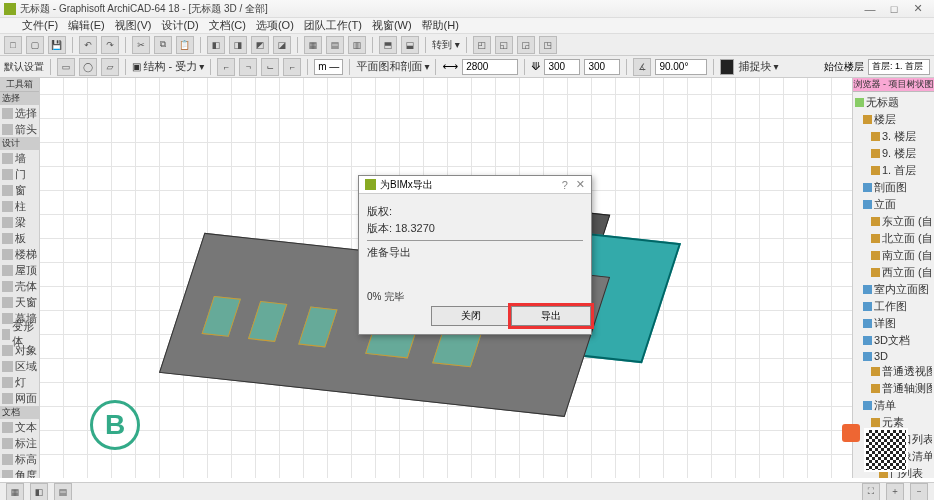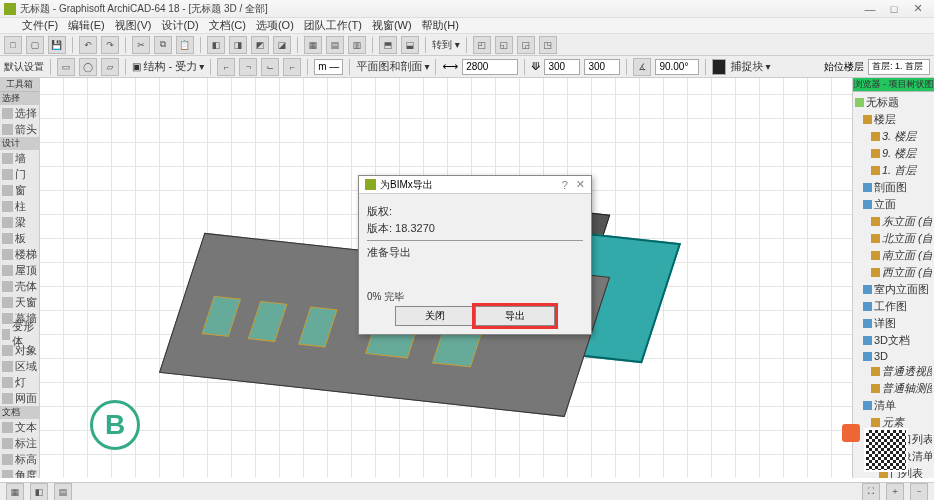--- a/index.html
+++ b/index.html
@@ -31,41 +31,41 @@
   repeating-linear-gradient(0deg,transparent,transparent 23px,#e4e4e4 23px,#e4e4e4 24px),
   repeating-linear-gradient(90deg,transparent,transparent 23px,#e4e4e4 23px,#e4e4e4 24px);
 }
 .building { position: absolute; left: 140px; top: 120px; width: 480px; height: 220px; transform: skewX(-18deg) skewY(6deg); }
 .slab1 { position: absolute; left: 0; top: 60px; width: 420px; height: 140px; background: #777; border: 1px solid #333; }
 .slab2 { position: absolute; left: 320px; top: 20px; width: 160px; height: 120px; background: #3aa; border: 2px solid #066; }
 .slab3 { position: absolute; left: 280px; top: 0; width: 120px; height: 40px; background: #555; border: 1px solid #222; }
 .win { position: absolute; background: #6a9; border: 1px solid #c93; }
 
 .right-panel { width: 82px; background: #f0f0f0; border-left: 1px solid #ccc; overflow: hidden; }
-.right-panel .hdr { height: 14px; background: #22c55e; font-size: 9px; text-align: center; border-bottom: 1px solid #bbb; color: #333; }
+.right-panel .hdr { height: 14px; background: #f9a8d4; font-size: 9px; text-align: center; border-bottom: 1px solid #bbb; color: #333; }
 .tree { font-size: 9px; color: #333; padding: 2px; }
 .tree .node { white-space: nowrap; overflow: hidden; padding: 1px 0; display: flex; align-items: center; gap: 2px; cursor: pointer; }
 .tree .ic { width: 9px; height: 9px; background: #c93; flex-shrink: 0; }
 .tree .ic.b { background: #59c; }
 .tree .ic.g { background: #8c6; }
 .tree .indent1 { padding-left: 8px; }
-.tree .indent2 { padding-left: 16px; font-style: italic; }
+.tree .indent2 { padding-left: 16px; }
 .tree .indent3 { padding-left: 24px; }
 
 .statusbar { position: absolute; bottom: 0; left: 0; right: 0; height: 18px; background: #eee; border-top: 1px solid #ccc; display: flex; align-items: center; padding: 0 6px; gap: 6px; font-size: 9px; color: #555; }
 
 .dialog { position: absolute; left: 358px; top: 175px; width: 234px; height: 160px; background: #f0f0f0; border: 1px solid #888; box-shadow: 2px 2px 6px rgba(0,0,0,.3); }
 .dialog .dt { height: 18px; background: #fff; display: flex; align-items: center; padding: 0 6px; border-bottom: 1px solid #ccc; }
 .dialog .dt .ic { width: 11px; height: 11px; background: #8a2; margin-right: 4px; }
 .dialog .dt .x { color: #888; cursor: pointer; }
 .dialog .body { padding: 8px; font-size: 10px; color: #333; }
 .dialog .line { margin: 2px 0; }
 .dialog .sep { border-top: 1px solid #999; margin: 4px 0; }
 .dialog .prog { margin-top: 30px; font-size: 10px; }
-.dialog .btns { position: absolute; bottom: 8px; left: 0; right: 0; display: flex; justify-content: center; }
+.dialog .btns { position: absolute; bottom: 8px; left: 0; right: 0; display: flex; justify-content: flex-end; }
 .dialog .btn { width: 80px; height: 20px; border: 1px solid #888; background: #e8e8e8; display: flex; align-items: center; justify-content: center; cursor: pointer; font-size: 10px; }
 .dialog .btn.export { outline: 3px solid #e33; }
 
 .logo-b { position: absolute; left: 50px; bottom: 28px; width: 50px; height: 50px; border: 3px solid #3a8; border-radius: 50%; display: flex; align-items: center; justify-content: center; font-size: 28px; font-weight: bold; color: #3a8; background: rgba(255,255,255,.8); }
 .qr { position: absolute; right: 26px; bottom: 28px; width: 44px; height: 44px; background: repeating-conic-gradient(#222 0 25%,#fff 0 50%) 0 0/6px 6px; border: 2px solid #fff; }
 .qr-icon { position: absolute; right: 74px; bottom: 58px; width: 18px; height: 18px; background: #e63; border-radius: 3px; }
 </style>
 </head>
 <body>
 
@@ -140,21 +140,21 @@
   <span class="tdrop"><span>平面图和剖面</span> ▾</span>
   <div class="tsep"></div>
   <span>⟷</span>
   <span class="tfield" style="width:56px">2800</span>
   <div class="tsep"></div>
   <span>⟱</span>
   <span class="tfield" style="width:36px">300</span>
   <span class="tfield" style="width:36px">300</span>
   <div class="tsep"></div>
   <div class="tbtn">∡</div>
-  <span class="tfield" style="width:44px">90.00°</span>
+  <span class="tfield" style="width:52px">90.00°</span>
   <div class="tsep"></div>
   <span class="tfield" style="background:#222;width:14px"></span>
   <span class="tdrop"><span>捕捉块</span> ▾</span>
   <div style="flex:1"></div>
   <span style="font-size:10px">始位楼层</span>
   <span class="tfield" style="width:62px;font-size:9px">首层: 1. 首层</span>
 </div>
 
 <div class="body-row">
   <div class="left-panel">

